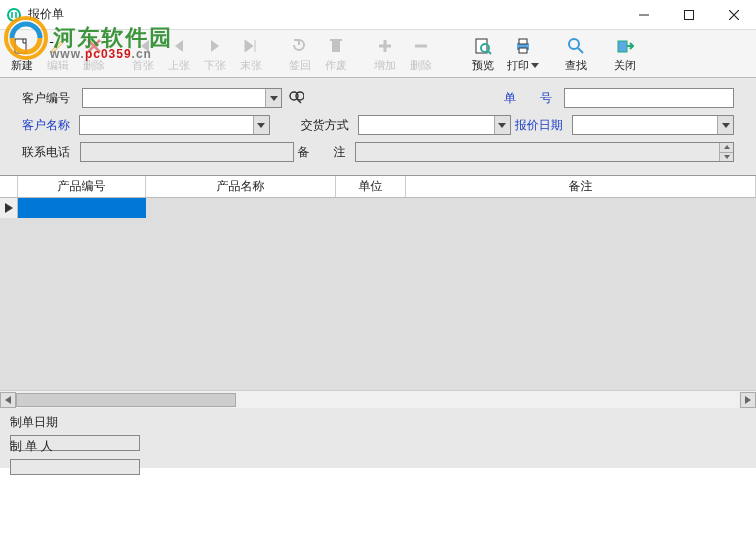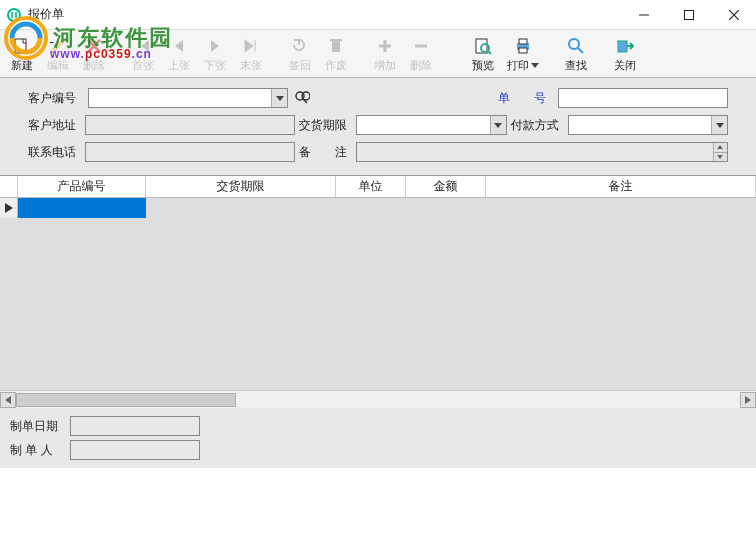--- a/index.html
+++ b/index.html
@@ -17,23 +17,23 @@
 .tb-btn.disabled { opacity: 0.45; cursor: default; }
 .tb-btn .ico { width: 20px; height: 20px; display: flex; align-items: center; justify-content: center; }
 .tb-btn .lbl { font-size: 11px; color: #222; white-space: nowrap; }
 .tb-btn.disabled .lbl { color: #888; }
 .tb-sep { width: 1px; background: #ccc; margin: 4px 6px; }
 
 .watermark { position: absolute; top: 14px; left: 2px; pointer-events: none; opacity: 0.9; text-decoration: underline; }
 .watermark .wm-icon { width: 48px; height: 48px; display: inline-block; vertical-align: middle; }
 .watermark .wm-text { display: inline-block; vertical-align: middle; font-size: 22px; font-weight: bold; color: #2a8c2a; letter-spacing: 2px; }
 .watermark .wm-url { position: absolute; left: 48px; top: 32px; font-size: 13px; font-weight: bold; letter-spacing: 1px; }
-.wm-url .r { color: #c00; } .wm-url .g { color: #6d28d9; }
-
-.form-area { background: #e8e8e8; padding: 8px 28px; border-bottom: 1px solid #999; }
+.wm-url .r { color: #c00; } .wm-url .g { color: #737373; }
+
+.form-area { background: #e8e8e8; padding: 8px 22px; border-bottom: 1px solid #999; }
 .form-row { display: flex; align-items: center; min-height: 24px; margin-bottom: 3px; gap: 4px; }
 .fld-label { width: 56px; text-align: left; color: #222; font-size: 12px; }
 .fld-label.link { color: #1a3dc8; cursor: pointer; }
 .fld-input { height: 20px; border: 1px solid #888; background: #fff; padding: 0 4px; }
 .fld-input.ro { background: #e8e8e8; }
 .fld-combo { height: 20px; border: 1px solid #888; background: #fff; display: flex; align-items: center; }
 .combo-arrow { width: 16px; height: 18px; background: #e1e1e1; border-left: 1px solid #aaa; display: flex; align-items: center; justify-content: center; margin-left: auto; cursor: pointer; }
 .lookup-btn { width: 20px; height: 20px; display: flex; align-items: center; justify-content: center; cursor: pointer; }
 
 .grid-area { height: 232px; background: #22c55e; display: flex; flex-direction: column; }
@@ -48,21 +48,21 @@
 
 .totals-row { height: 20px; background: #fff; border-top: 1px solid #bbb; display: flex; align-items: center; font-size: 12px; }
 .tot-label { width: 66px; padding-left: 18px; }
 .tot-cell { text-align: right; padding-right: 8px; }
 
 .hscroll { height: 18px; background: #f0f0f0; border-top: 1px solid #ccc; display: flex; align-items: center; position: relative; }
 .hscroll-thumb { position: absolute; left: 16px; width: 220px; height: 14px; background: #cdcdcd; border: 1px solid #aaa; top: 2px; }
 .hscroll-btn { width: 16px; height: 16px; background: #e1e1e1; border: 1px solid #aaa; display: flex; align-items: center; justify-content: center; position: absolute; }
 
 .footer-area { background: #e8e8e8; padding: 6px 10px; }
-.footer-row { display: flex; align-items: center; height: 24px; gap: 4px; }
+.footer-row { display: flex; align-items: flex-start; height: 24px; gap: 4px; flex-direction: column; }
 
 .chev { width: 0; height: 0; border-left: 4px solid transparent; border-right: 4px solid transparent; border-top: 5px solid #444; }
 
 svg { display: block; }
 </style>
 </head>
 <body>
 
 <div class="titlebar">
   <span class="app-icon">
@@ -270,30 +270,36 @@
           <circle cx="6" cy="6" r="4" fill="none" stroke="#333" stroke-width="1.5"></circle>
           <path d="M9 9 l4 4" stroke="#333" stroke-width="1.5"></path>
           <circle cx="12" cy="6" r="4" fill="none" stroke="#333" stroke-width="1.5"></circle>
         </svg>
       </span>
     <span style="flex:1"></span>
     <span class="fld-label link">单　　号</span>
     <input class="fld-input" style="width: 170px;" value="">
   </div>
   <div class="form-row">
-    <span class="fld-label">客户地址</span>
-    <input class="fld-input ro" style="width: 222px;" value="">
-    <span class="fld-label">交货期限</span>
+    <span class="fld-label link">客户名称</span>
+    <div class="fld-combo" style="width:200px">
+      <span></span>
+        <span class="combo-arrow">
+          <span class="chev"></span>
+        </span>
+    </div>
+    <span style="width:24px"></span>
+    <span class="fld-label">交货方式</span>
     <div class="fld-combo" style="width:160px">
       <span></span>
         <span class="combo-arrow">
           <span class="chev"></span>
         </span>
     </div>
-    <span class="fld-label">付款方式</span>
+    <span class="fld-label link">报价日期</span>
     <div class="fld-combo" style="width:170px">
       <span></span>
         <span class="combo-arrow">
           <span class="chev"></span>
         </span>
     </div>
   </div>
   <div class="form-row">
     <span class="fld-label">联系电话</span>
     <input class="fld-input ro" style="width: 222px;" value="">
@@ -313,23 +319,22 @@
           </div>
       </div>
     </div>
   </div>
 </div>
 
 <div class="grid-area">
   <div class="grid-header">
     <div class="gh-cell" style="width:18px"></div>
     <div class="gh-cell" style="width:128px">产品编号</div>
-    <div class="gh-cell" style="width:190px">交货期限</div>
+    <div class="gh-cell" style="width:190px">产品名称</div>
     <div class="gh-cell" style="width:70px">单位</div>
-    <div class="gh-cell" style="width:80px">金额</div>
     <div class="gh-cell" style="flex:1">备注</div>
   </div>
   <div class="grid-body">
     <div class="grid-row">
       <div class="row-indicator">
         <svg width="8" height="10">
             <path d="M0 0 L8 5 L0 10 z" fill="#333"></path>
           </svg>
       </div>
       <div class="gr-cell cell-selected" style="width:128px"></div>

